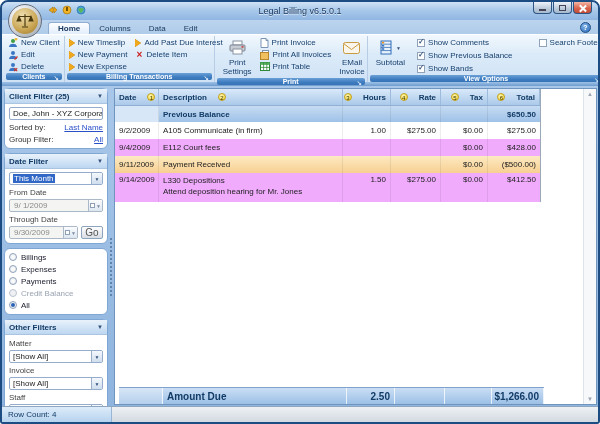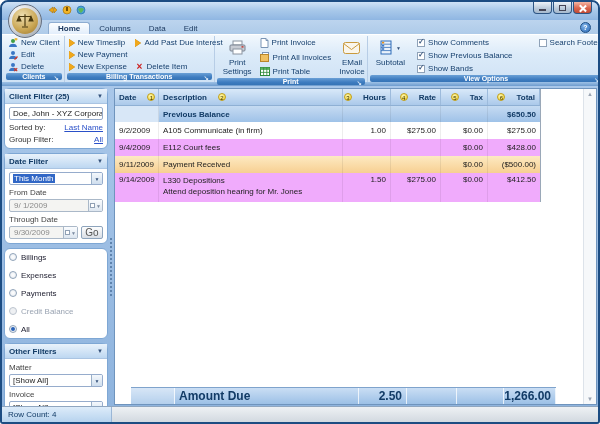--- a/index.html
+++ b/index.html
@@ -39,21 +39,21 @@
   
   .ribbon{height:48px;flex:none;display:flex;background:linear-gradient(#f2f8fd,#dcebf9 40%,#cfe2f5);
     border-top:1px solid #ffffff;padding:1px 2px 0;}
   .rgroup{display:flex;flex-direction:column;border-right:1px solid #b7cde6;padding:0 1px;}
   .rgroup:last-child{border-right:none;flex:1;}
   .rcontent{flex:1;display:flex;padding:1px 3px 0;}
   .rlabel{height:11px;margin:1px 1px 2px;background:linear-gradient(#6ba0d6,#3e7cc0 60%,#3674b6);
     border-radius:2px;color:#fff;font-size:7px;font-weight:bold;display:flex;align-items:center;
     justify-content:center;position:relative;}
   .launcher{position:absolute;right:3px;top:2px;font-size:6px;color:#dce9f7;line-height:7px;}
-  .rcol{display:flex;flex-direction:column;justify-content:space-between;gap:1px;}
+  .rcol{display:flex;flex-direction:column;justify-content:flex-start;gap:1px;}
   .ritem{display:flex;align-items:center;gap:3px;height:11px;font-size:8px;color:#17406e;white-space:nowrap;cursor:default;}
   .bigbtn{display:flex;flex-direction:column;align-items:center;justify-content:flex-start;
     font-size:8px;color:#17406e;padding:1px 4px;text-align:center;gap:1px;}
   .bigbtn .bicon{height:19px;display:flex;align-items:center;}
   .tri{width:0;height:0;border-left:6px solid #f0a81c;border-top:4px solid transparent;
     border-bottom:4px solid transparent;filter:drop-shadow(0 0 0.5px #a06a00);}
   .redx{color:#cc2020;font-weight:bold;font-size:10px;line-height:9px;width:8px;text-align:center;}
   .cb{width:8px;height:8px;background:#fff;border:1px solid #8fa2b8;position:relative;flex:none;}
   .cb.on::after{content:"✓";position:absolute;left:0px;top:-2.5px;font-size:8px;color:#3d5a80;font-weight:bold;}
   
@@ -108,22 +108,22 @@
   .badge{display:inline-block;width:8px;height:8px;border-radius:50%;flex:none;
     background:radial-gradient(circle at 35% 30%,#fdf7ae,#efcf2c);border:1px solid #c2a018;
     color:#3a3000;font-size:6px;line-height:8px;text-align:center;font-weight:normal;}
   .band{height:16px;background:linear-gradient(#c6dbf2,#9fc2e8);font-size:8px;font-weight:bold;color:#123b66;}
   .band .c0{background:#d8e7f7;}
   .datarow{height:17px;font-size:8px;color:#1c1c1c;}
   .row-white{background:#fff;} .row-gray{background:#f0abfc;}
   .row-orange{background:linear-gradient(#fdeac2,#f7cf92);}
   .row-tall{height:29px;} .row-tall .c{align-items:flex-start;padding-top:2px;}
   .desc2{line-height:11px;}
-  .tfoot{position:absolute;left:16px;bottom:0;height:17px;background:linear-gradient(#cadef4,#9cc0e6);
-    border-top:1px solid #7fa3cc;font-size:12px;font-weight:bold;color:#123b66;}
+  .tfoot{position:absolute;left:4px;bottom:0;height:17px;background:linear-gradient(#cadef4,#9cc0e6);
+    border-top:1px solid #7fa3cc;font-size:10px;font-weight:bold;color:#123b66;}
   .tfoot .c{border-right:1px solid rgba(255,255,255,0.75);}
   .tfoot .c0{background:rgba(255,255,255,0.25);}
   
   .vscroll{position:absolute;top:0;right:0;bottom:0;width:13px;background:#f6f8fa;border-left:1px solid #dde3ea;
     display:flex;flex-direction:column;justify-content:space-between;align-items:center;padding:1px 0;}
   .sarrow{font-size:6px;color:#9aa4b2;line-height:8px;}
   
   .statusbar{height:16px;flex:none;display:flex;background:linear-gradient(#eef1f4,#d2d9e0);border-top:1px solid #8fa6c0;}
   .status-left{width:110px;flex:none;background:linear-gradient(#ddecfa,#b7d3ee);border-right:1px solid #9ab6d6;
     display:flex;align-items:center;padding-left:6px;font-size:8px;color:#123b66;}
@@ -148,20 +148,21 @@
             <rect x="4" y="2" width="2" height="4" fill="#7a5200"></rect>
           </svg>
       </span>
       <span class="qicon">
         <svg width="10" height="10" viewBox="0 0 10 10">
             <circle cx="5" cy="5" r="4" fill="#4aa0d8" stroke="#1d6a9e" stroke-width="0.6"></circle>
             <path d="M2 4c1.5-1.5 4-1.5 6 0-1 2-2 3-3 4C3.5 7 2.5 5.5 2 4z" fill="#5cb85c"></path>
           </svg>
       </span>
     </div>
+    <div class="title">Legal Billing v6.5.0.1</div>
     <div class="winbtns">
       <div class="wbtn">
           <span class="glyph-min"></span>
         </div>
       <div class="wbtn">
           <span class="glyph-max"></span>
         </div>
       <div class="wbtn close">
           <span class="glyph-close"></span>
         </div>
@@ -404,21 +405,21 @@
             <div class="dfield">
               <span>9/30/2009</span>
               <span class="cal"><span class="calsq"></span>▼</span>
             </div>
             <div class="gobtn">Go</div>
           </div>
         </div>
       </div>
 
       <div class="panel">
-        <div class="panel-b" style="gap:8px;">
+        <div class="panel-b" style="gap:2px;">
           <div class="rrow">
             <span class="radio"></span>
             <span>Billings</span>
           </div>
           <div class="rrow">
             <span class="radio"></span>
             <span>Expenses</span>
           </div>
           <div class="rrow">
             <span class="radio"></span>

